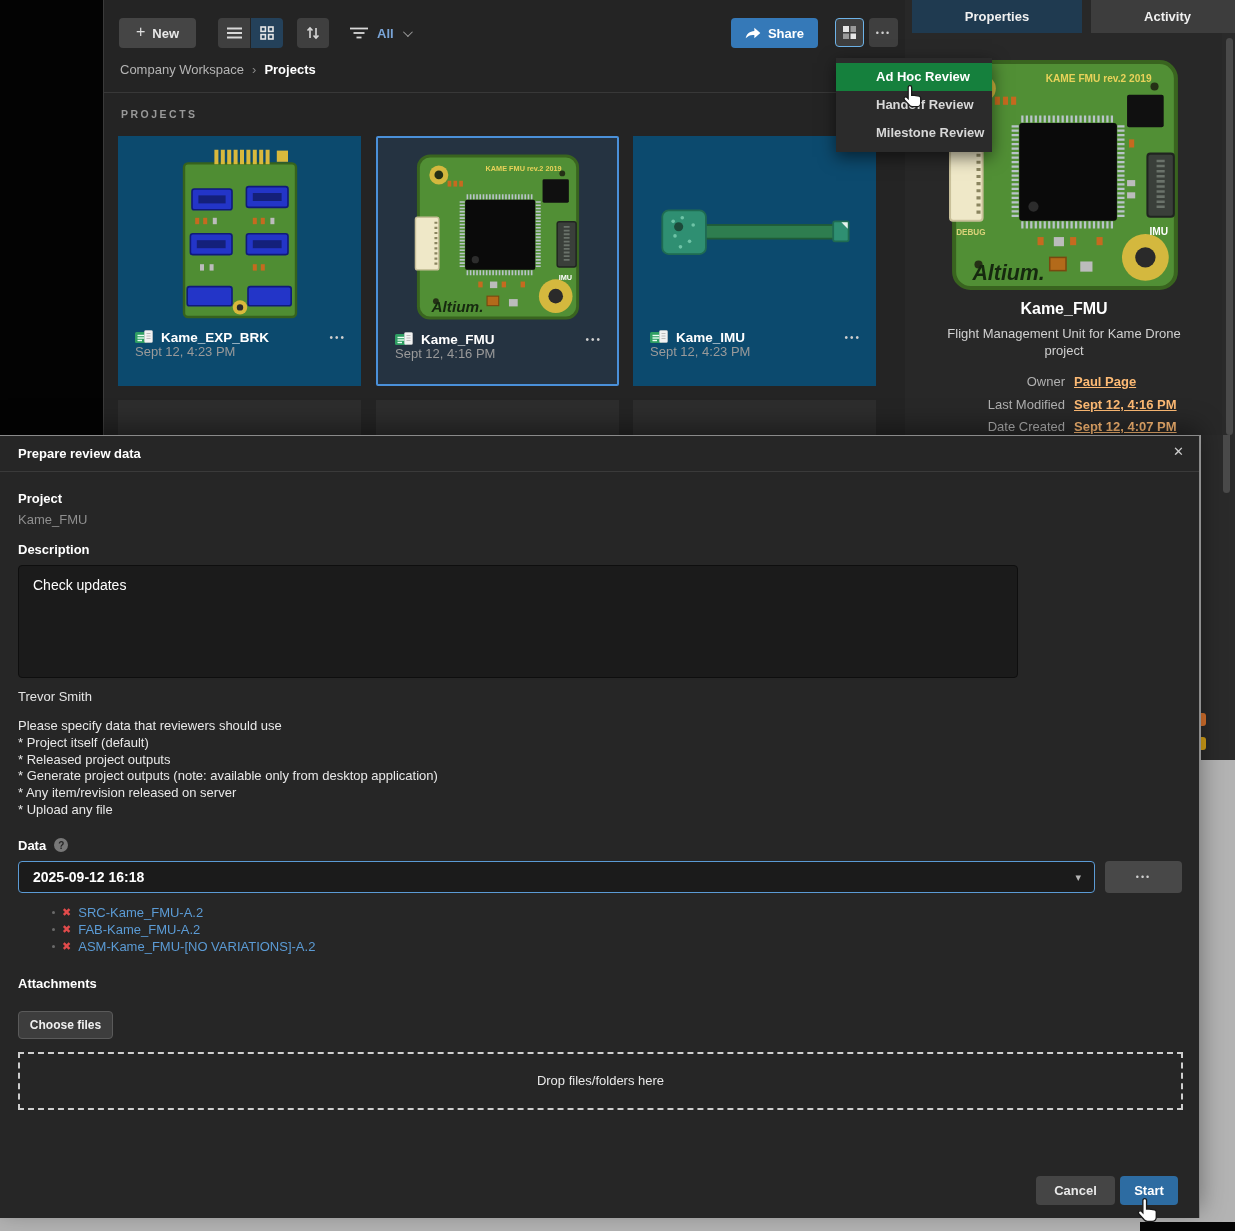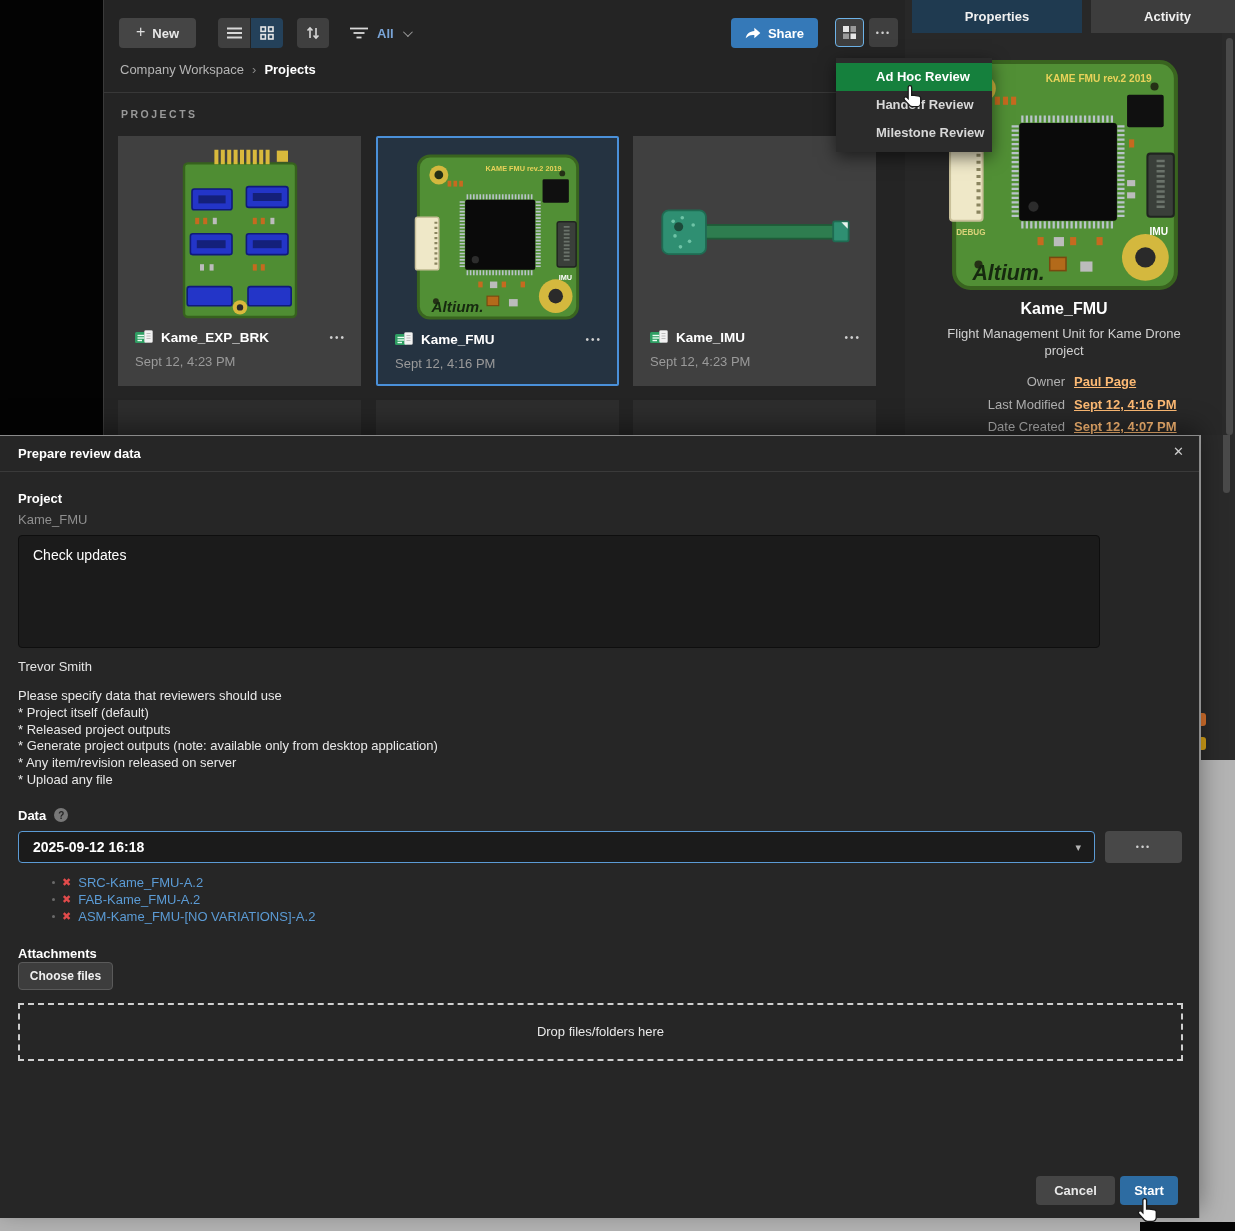--- a/index.html
+++ b/index.html
@@ -31,27 +31,27 @@
   .more-btn { position:absolute; left:765px; top:18px; width:29px; height:29px; background:#3f3f3f; border-radius:4px; display:flex; align-items:center; justify-content:center; cursor:pointer; }
   .dots { color:#cfcfcf; font-size:9px; letter-spacing:2px; }
 
   .breadcrumb { position:absolute; left:16px; top:62px; font-size:13px; color:#b5b5b5; display:flex; gap:8px; align-items:center; }
   .breadcrumb .current { color:#fff; font-weight:700; }
   .bc-sep { color:#8a8a8a; }
   .main-divider { position:absolute; left:0; top:92px; width:801px; height:1px; background:#383838; }
   .section-label { position:absolute; left:17px; top:108px; font-size:10.5px; letter-spacing:2.5px; color:#999; font-weight:600; }
 
   
-  .card { position:absolute; top:136px; width:243px; height:250px; background:#404040; cursor:pointer; }
+  .card { position:absolute; top:136px; width:243px; height:250px; background:#0c4a6e; cursor:pointer; }
   .card.c1 { left:14px; } .card.c2 { left:272px; } .card.c3 { left:529px; }
   .card.selected { background:#253341; border:2px solid #4a90d9; border-radius:2px; }
   .thumb { position:absolute; left:0; top:10px; width:100%; height:178px; display:flex; align-items:center; justify-content:center; }
   .card-foot { position:absolute; left:17px; top:194px; display:flex; align-items:center; gap:8px; }
   .card-name { color:#fff; font-size:13.5px; font-weight:700; }
-  .card-date { position:absolute; left:17px; top:218px; color:#9a9a9a; font-size:13px; }
+  .card-date { position:absolute; left:17px; top:208px; color:#9a9a9a; font-size:13px; }
   .card-dots { position:absolute; right:15px; top:196px; color:#cfcfcf; font-size:10px; letter-spacing:2px; cursor:pointer; }
   .card-partial { position:absolute; top:400px; width:243px; height:36px; background:#2d2d2d; }
   .cp1 { left:14px; } .cp2 { left:272px; } .cp3 { left:529px; }
 
   
   .tab { position:absolute; top:0; height:33px; display:flex; align-items:center; justify-content:center; font-size:13px; font-weight:600; color:#f0f0f0; cursor:pointer; }
   .tab-props { left:7px; width:170px; background:#1f3a50; }
   .tab-act { left:186px; width:153px; background:#3d3d3d; }
   .panel-board { position:absolute; left:43px; top:58px; }
   .panel-title { position:absolute; left:0; top:300px; width:318px; text-align:center; color:#fff; font-size:16px; font-weight:700; }
@@ -70,37 +70,37 @@
   
   .modal { position:absolute; left:0; top:435px; width:1200px; height:783px; background:#262626; border-top:1px solid #8a8a8a; border-right:1px solid #8a8a8a; box-shadow:0 -8px 24px rgba(0,0,0,.4); z-index:10; }
   .modal-header { position:relative; height:36px; border-bottom:1px solid #3a3a3a; display:flex; align-items:center; padding-left:18px; }
   .modal-title { color:#fff; font-size:13px; font-weight:700; }
   .modal-close { position:absolute; right:15px; top:8px; color:#cfcfcf; font-size:13px; cursor:pointer; }
   .modal-body { padding:0 17px 0 18px; position:relative; }
   .flabel { color:#fff; font-size:13px; font-weight:700; }
   .lbl-project { margin-top:19px; }
   .val-project { margin-top:6px; color:#8f8f8f; font-size:13px; }
   .lbl-desc { margin-top:15px; }
-  .desc-area { margin-top:8px; width:1082px; height:113px; background:#1b1b1b; border:1px solid #0e0e0e; border-radius:4px; color:#fff; font-size:14px; font-family:"Liberation Sans","DejaVu Sans",sans-serif; padding:11px 14px; resize:none; outline:none; }
+  .desc-area { margin-top:8px; width:1000px; height:113px; background:#1b1b1b; border:1px solid #0e0e0e; border-radius:4px; color:#fff; font-size:14px; font-family:"Liberation Sans","DejaVu Sans",sans-serif; padding:11px 14px; resize:none; outline:none; }
   .lbl-reviewers { margin-top:21px; }
   .val-reviewers { margin-top:7px; color:#e4e4e4; font-size:13px; }
   .help-block { margin-top:14px; color:#e8e8e8; font-size:13px; line-height:16.8px; }
   .data-row-label { margin-top:19px; display:flex; align-items:center; gap:8px; }
   .help-icon { width:14px; height:14px; border-radius:50%; background:#787878; color:#262626; font-size:10px; font-weight:700; display:flex; align-items:center; justify-content:center; }
   .data-row { margin-top:8px; display:flex; gap:10px; }
   .data-select { width:1078px; height:32px; background:#1b1b1b; border:1px solid #5b9bd5; border-radius:4px; display:flex; align-items:center; padding:12px 14px; color:#fff; font-size:14px; font-weight:600; cursor:pointer; position:relative; }
   .select-caret { position:absolute; right:13px; top:9px; color:#b5b5b5; font-size:11px; }
   .more-data-btn { width:77px; height:32px; background:#484848; border-radius:4px; display:flex; align-items:center; justify-content:center; cursor:pointer; }
   .items-block { margin-top:11px; }
   .item-row { display:flex; align-items:center; height:17px; padding-left:34px; gap:7px; }
   .bullet { width:3px; height:3px; border-radius:50%; background:#6a6a6a; }
   .xmark { color:#e14b4b; font-size:11px; font-weight:700; }
   .item-link { color:#5b9bd5; font-size:13px; cursor:pointer; }
   .lbl-attach { margin-top:21px; }
-  .choose-btn { margin-top:1px; width:95px; height:28px; background:#3d3d3d; border:1px solid #5a5a5a; border-radius:4px; color:#f0f0f0; font-size:12px; font-weight:700; display:flex; align-items:center; justify-content:center; cursor:pointer;text-align:center; }
+  .choose-btn { margin-top:20px; width:95px; height:28px; background:#3d3d3d; border:1px solid #5a5a5a; border-radius:4px; color:#f0f0f0; font-size:12px; font-weight:700; display:flex; align-items:center; justify-content:center; cursor:pointer;text-align:center; }
   .dropzone { margin-top:13px; width:1165px; height:58px; border:2px dashed #cfcfcf; display:flex; align-items:center; justify-content:center; color:#e8e8e8; font-size:13px; }
   .modal-footer { position:absolute; right:21px; bottom:13px; display:flex; gap:5px; }
   .cancel-btn { width:79px; height:29px; background:#454545; color:#e8e8e8; }
   .start-btn { width:58px; height:29px; background:#2d6ca2; color:#fff; }
 
   
   .right-dark { position:absolute; left:1201px; top:435px; width:34px; height:325px; background:#2a2a2a; z-index:8; }
   .right-gray { position:absolute; left:1201px; top:760px; width:34px; height:471px; background:#b3b3b3; z-index:8; }
   .rd-thumb { position:absolute; left:22px; top:0; width:7px; height:58px; background:#4a4a4a; border-radius:0 0 4px 4px; }
   .badge-sliver { position:absolute; left:0; width:5px; height:13px; border-radius:0 3px 3px 0; }
@@ -443,20 +443,21 @@
 
   <div class="modal">
     <div class="modal-header">
       <span class="modal-title">Prepare review data</span>
       <span class="modal-close">✕</span>
     </div>
     <div class="modal-body">
       <div class="flabel lbl-project">Project</div>
       <div class="val-project">Kame_FMU</div>
 
+      <div class="flabel lbl-desc">Description</div>
       <textarea class="desc-area" style="">Check updates</textarea>
 
       <div class="val-reviewers">Trevor Smith</div>
 
       <div class="help-block">
         <div>Please specify data that reviewers should use</div>
         <div>* Project itself (default)</div>
         <div>* Released project outputs</div>
         <div>* Generate project outputs (note: available only from desktop application)</div>
         <div>* Any item/revision released on server</div>

